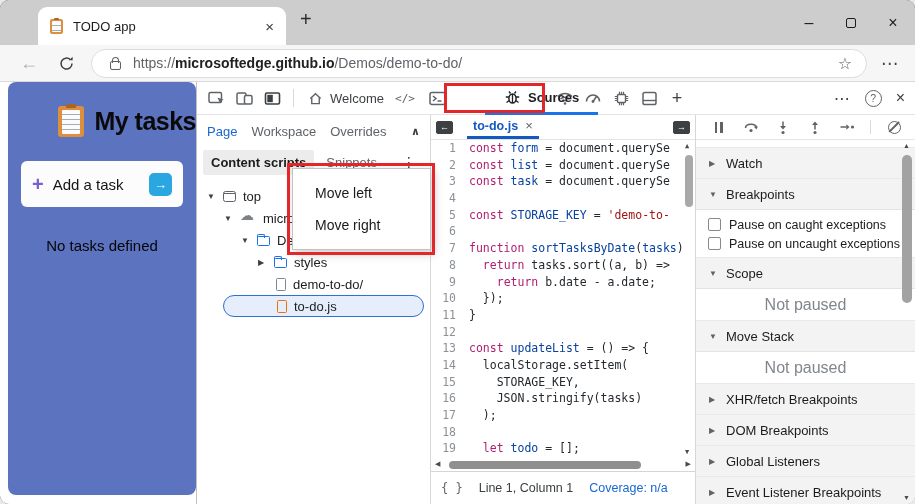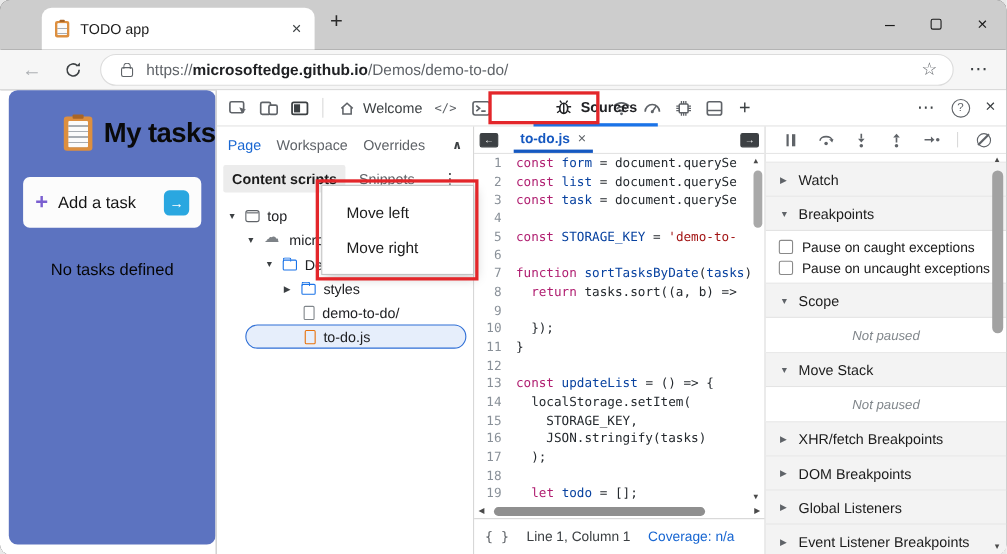--- a/index.html
+++ b/index.html
@@ -124,21 +124,21 @@
   .pause i { display:block; width:2.5px; height:11px; background:#5f6368; }
   .dsep { width:1px; height:14px; background:#dadada; }
   .nobp { width:13px; height:13px; border:1.6px solid #5f6368; border-radius:50%; position:relative; }
   .nobp::after { content:""; position:absolute; left:-2px; top:4.2px; width:14px; height:1.6px; background:#5f6368; transform:rotate(-45deg); }
   #dbg-sections { position:absolute; top:25px; left:0; right:0; bottom:0; overflow:hidden; padding-top:8px; }
   .sec-header { height:32px; background:#f3f3f3; border-top:1px solid #e9e9e9; border-bottom:1px solid #e3e3e3; margin-top:-1px; display:flex; align-items:center; padding-left:13px; font-size:13px; color:#1b1b1b; }
   .scaret { font-size:8px; color:#5f6368; width:17px; }
   .cb-wrap { padding:5px 0 5px 12px; background:#fff; }
   .cb-row { display:flex; align-items:center; gap:8px; font-size:12.5px; color:#1b1b1b; height:19px; }
   .cb { width:13px; height:13px; border:1px solid #898989; border-radius:2px; background:#fff; flex:none; }
-  .notice { height:32px; display:flex; align-items:center; justify-content:center; font-style:italic; color:#80868b; font-size:12px; background:#fff; }
+  .notice { height:32px; display:flex; align-items:center; justify-content:center; color:#80868b; font-size:16px; background:#fff; }
   .sb-scroll { position:absolute; right:2px; top:27px; bottom:3px; width:12px; z-index:10; }
   .sbthumb { position:absolute; top:13px; left:1px; width:10px; height:148px; background:#a2a2a2; border-radius:5px; }
 
   svg { display:block; }
 </style>
 </head>
 <body>
 
 <div class="window">
 
@@ -334,21 +334,21 @@
           <div class="code-wrap">
             <div id="code-lines">
                 <div class="code-line"><span class="gutter">1</span><span class="code-text"><span class="tk-kw">const</span><span class="tk-pl"> </span><span class="tk-df">form</span><span class="tk-pl"> = document.querySe</span></span></div>
                 <div class="code-line"><span class="gutter">2</span><span class="code-text"><span class="tk-kw">const</span><span class="tk-pl"> </span><span class="tk-df">list</span><span class="tk-pl"> = document.querySe</span></span></div>
                 <div class="code-line"><span class="gutter">3</span><span class="code-text"><span class="tk-kw">const</span><span class="tk-pl"> </span><span class="tk-df">task</span><span class="tk-pl"> = document.querySe</span></span></div>
                 <div class="code-line"><span class="gutter">4</span><span class="code-text"></span></div>
                 <div class="code-line"><span class="gutter">5</span><span class="code-text"><span class="tk-kw">const</span><span class="tk-pl"> </span><span class="tk-df">STORAGE_KEY</span><span class="tk-pl"> = </span><span class="tk-st">'demo-to-</span></span></div>
                 <div class="code-line"><span class="gutter">6</span><span class="code-text"></span></div>
                 <div class="code-line"><span class="gutter">7</span><span class="code-text"><span class="tk-kw">function</span><span class="tk-pl"> </span><span class="tk-df">sortTasksByDate</span><span class="tk-pl">(</span><span class="tk-df">tasks</span><span class="tk-pl">)</span></span></div>
                 <div class="code-line"><span class="gutter">8</span><span class="code-text"><span class="tk-pl">  </span><span class="tk-kw">return</span><span class="tk-pl"> tasks.sort((a, b) =&gt;</span></span></div>
-                <div class="code-line"><span class="gutter">9</span></div>
+                <div class="code-line"><span class="gutter">9</span><span class="code-text"><span class="tk-pl">    </span><span class="tk-kw">return</span><span class="tk-pl"> b.date - a.date;</span></span></div>
                 <div class="code-line"><span class="gutter">10</span><span class="code-text"><span class="tk-pl">  });</span></span></div>
                 <div class="code-line"><span class="gutter">11</span><span class="code-text"><span class="tk-pl">}</span></span></div>
                 <div class="code-line"><span class="gutter">12</span><span class="code-text"></span></div>
                 <div class="code-line"><span class="gutter">13</span><span class="code-text"><span class="tk-kw">const</span><span class="tk-pl"> </span><span class="tk-df">updateList</span><span class="tk-pl"> = () =&gt; {</span></span></div>
                 <div class="code-line"><span class="gutter">14</span><span class="code-text"><span class="tk-pl">  localStorage.setItem(</span></span></div>
                 <div class="code-line"><span class="gutter">15</span><span class="code-text"><span class="tk-pl">    STORAGE_KEY,</span></span></div>
                 <div class="code-line"><span class="gutter">16</span><span class="code-text"><span class="tk-pl">    JSON.stringify(tasks)</span></span></div>
                 <div class="code-line"><span class="gutter">17</span><span class="code-text"><span class="tk-pl">  );</span></span></div>
                 <div class="code-line"><span class="gutter">18</span><span class="code-text"></span></div>
                 <div class="code-line"><span class="gutter">19</span><span class="code-text"><span class="tk-pl">  </span><span class="tk-kw">let</span><span class="tk-pl"> </span><span class="tk-df">todo</span><span class="tk-pl"> = [];</span></span></div>

